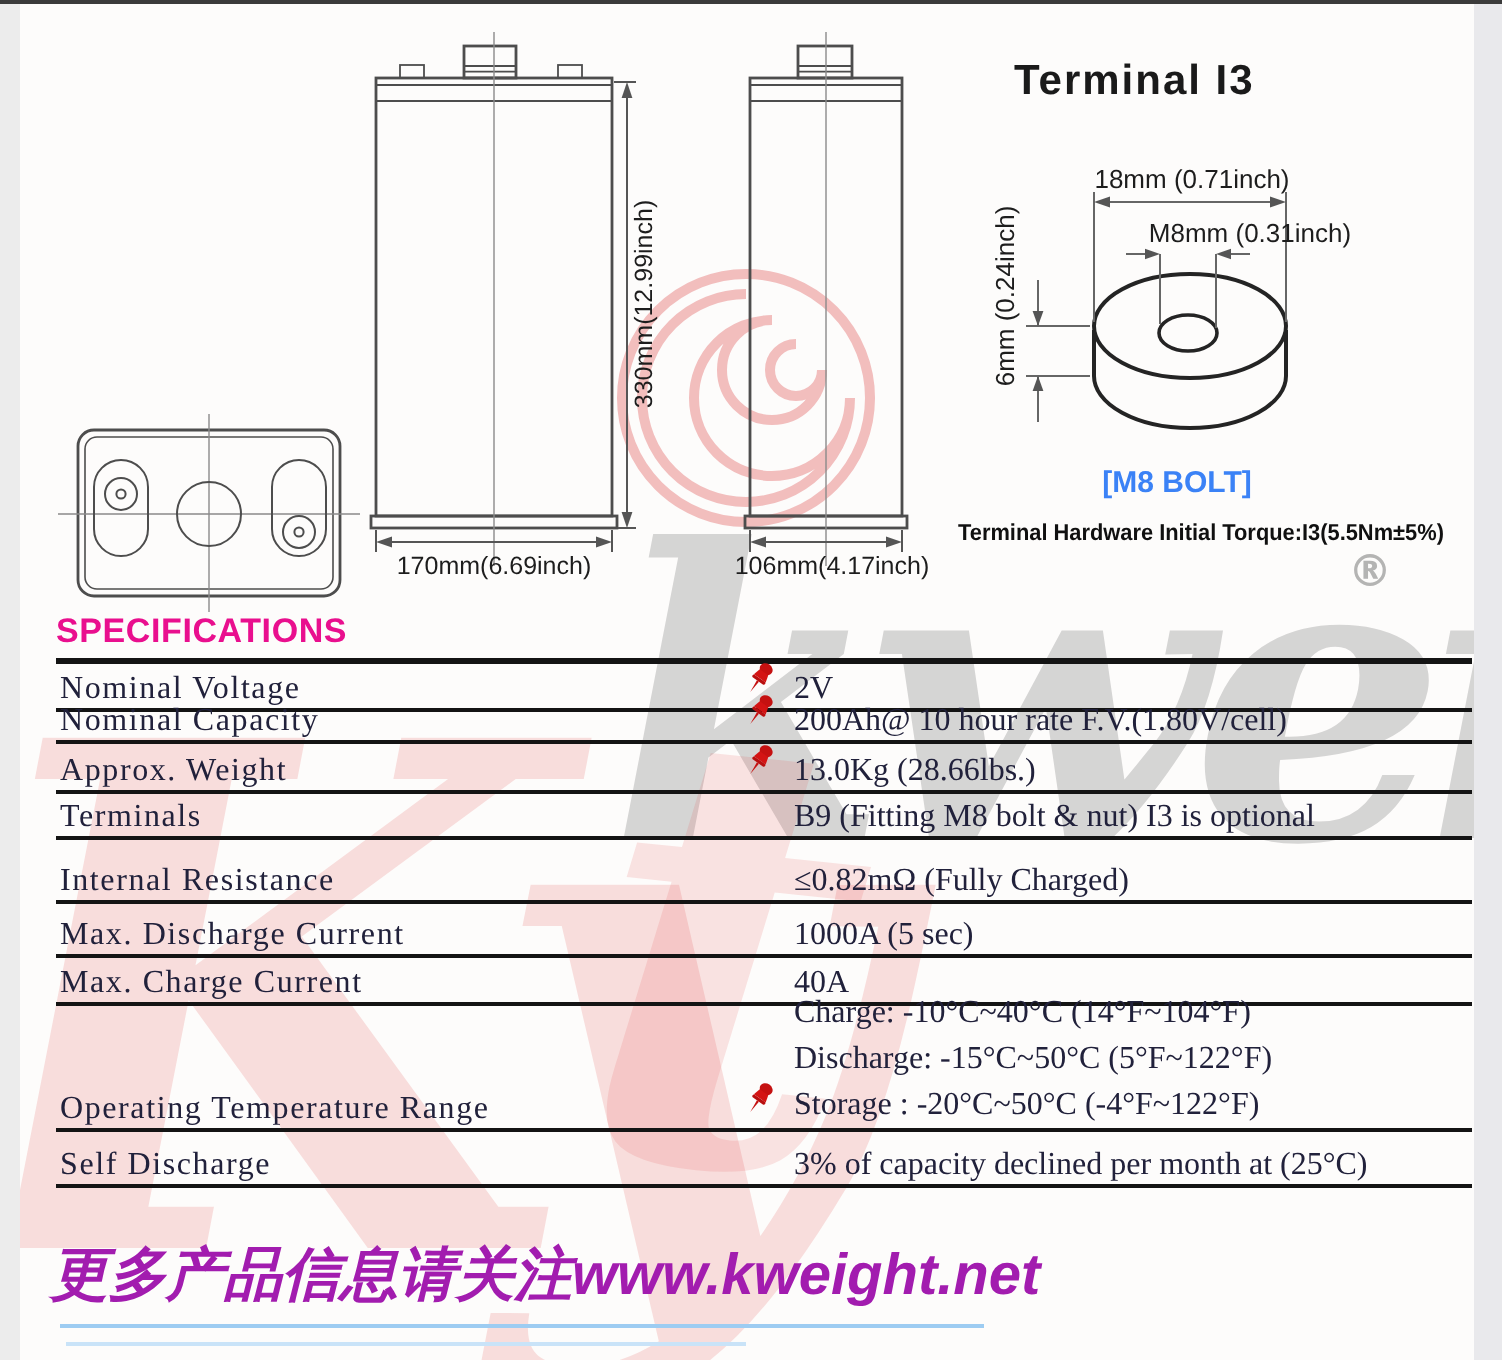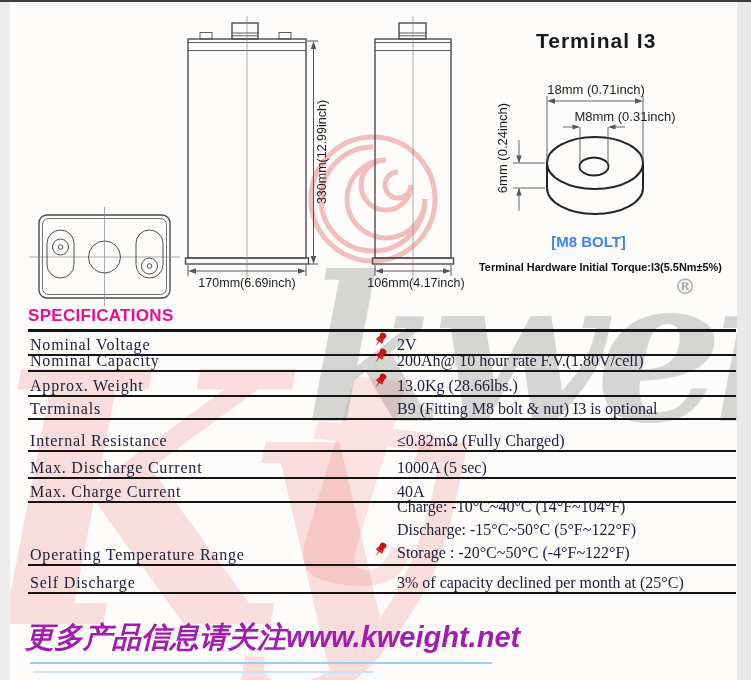--- a/index.html
+++ b/index.html
@@ -18,21 +18,21 @@
           color:rgba(226,72,72,0.17);letter-spacing:-24px;}
   .wm-red2{left:295px;top:300px;font:italic 700 300px "DejaVu Serif",serif;
            color:rgba(226,72,72,0.14);transform:rotate(6deg);}
   .wm-reg{left:674px;top:274px;font:700 22px "DejaVu Sans",sans-serif;color:rgba(120,120,120,0.55);}
   .wm-spiral{left:305px;top:131px;}
 
   .drawings{position:absolute;left:0;top:0;z-index:2;}
   .dim-text{font-family:"Liberation Sans",sans-serif;font-size:12.5px;fill:#1d1d1d;}
 
   .terminal-title{position:absolute;left:507px;top:29px;z-index:3;
-    font:700 21px "Liberation Sans",sans-serif;color:#1a1a1a;letter-spacing:1px;margin-left:29px;}
+    font:700 21px "Liberation Sans",sans-serif;color:#1a1a1a;letter-spacing:1px;}
   .m8-bolt{position:absolute;left:516px;top:233px;width:145px;text-align:center;z-index:3;
     font:700 15px "Liberation Sans",sans-serif;color:#3b82f6;}
   .torque{position:absolute;left:479px;top:261px;z-index:3;white-space:nowrap;
     font:700 11.5px "Liberation Sans",sans-serif;color:#101010;
     transform:scaleX(0.95);transform-origin:left top;}
 
   
   .specs{position:absolute;left:28px;top:306px;width:708px;z-index:3;}
   .specs-title{font:800 17px "Liberation Sans",sans-serif;color:#e90f8e;
     letter-spacing:0.3px;margin:0 0 3px 0;}

